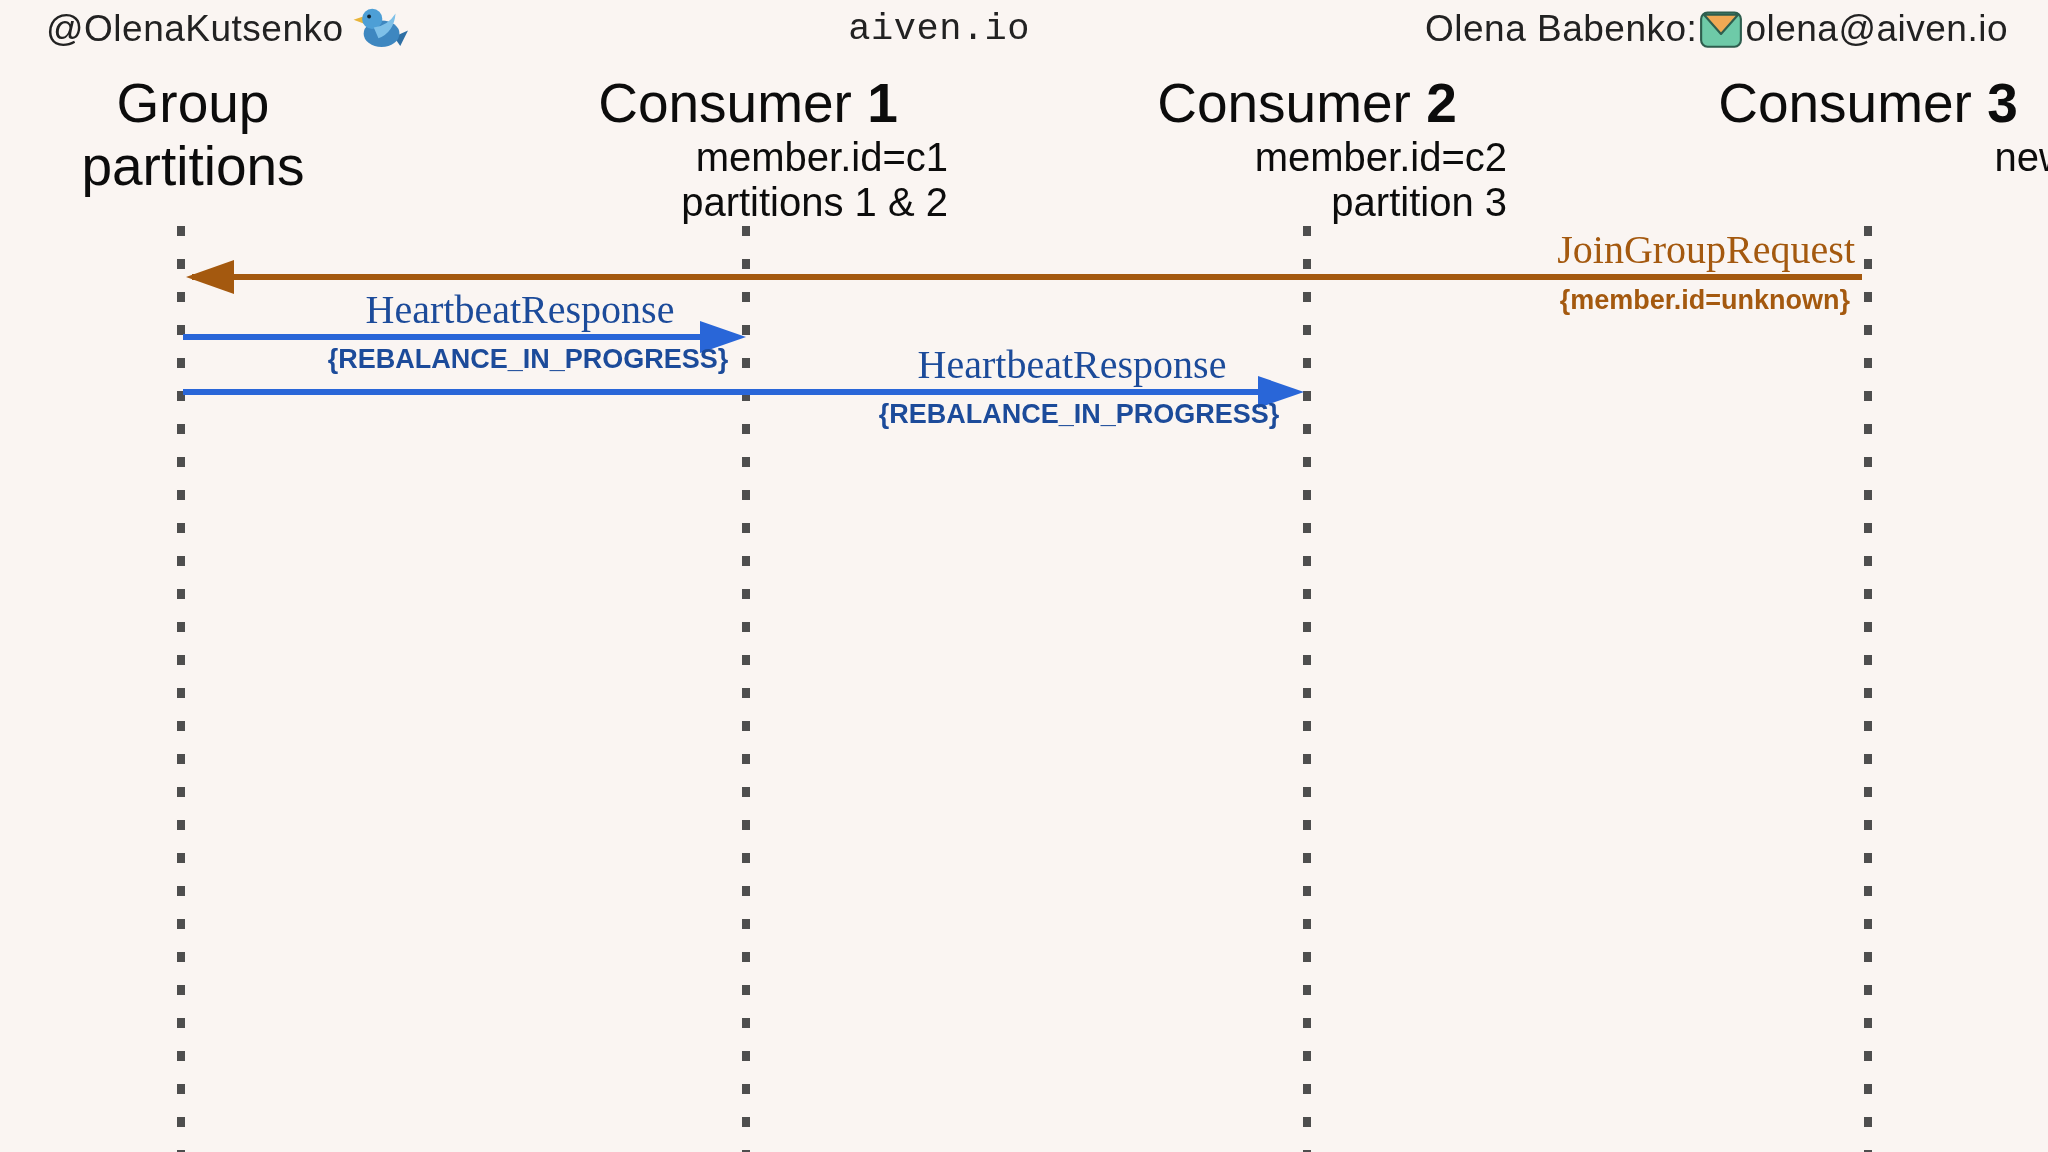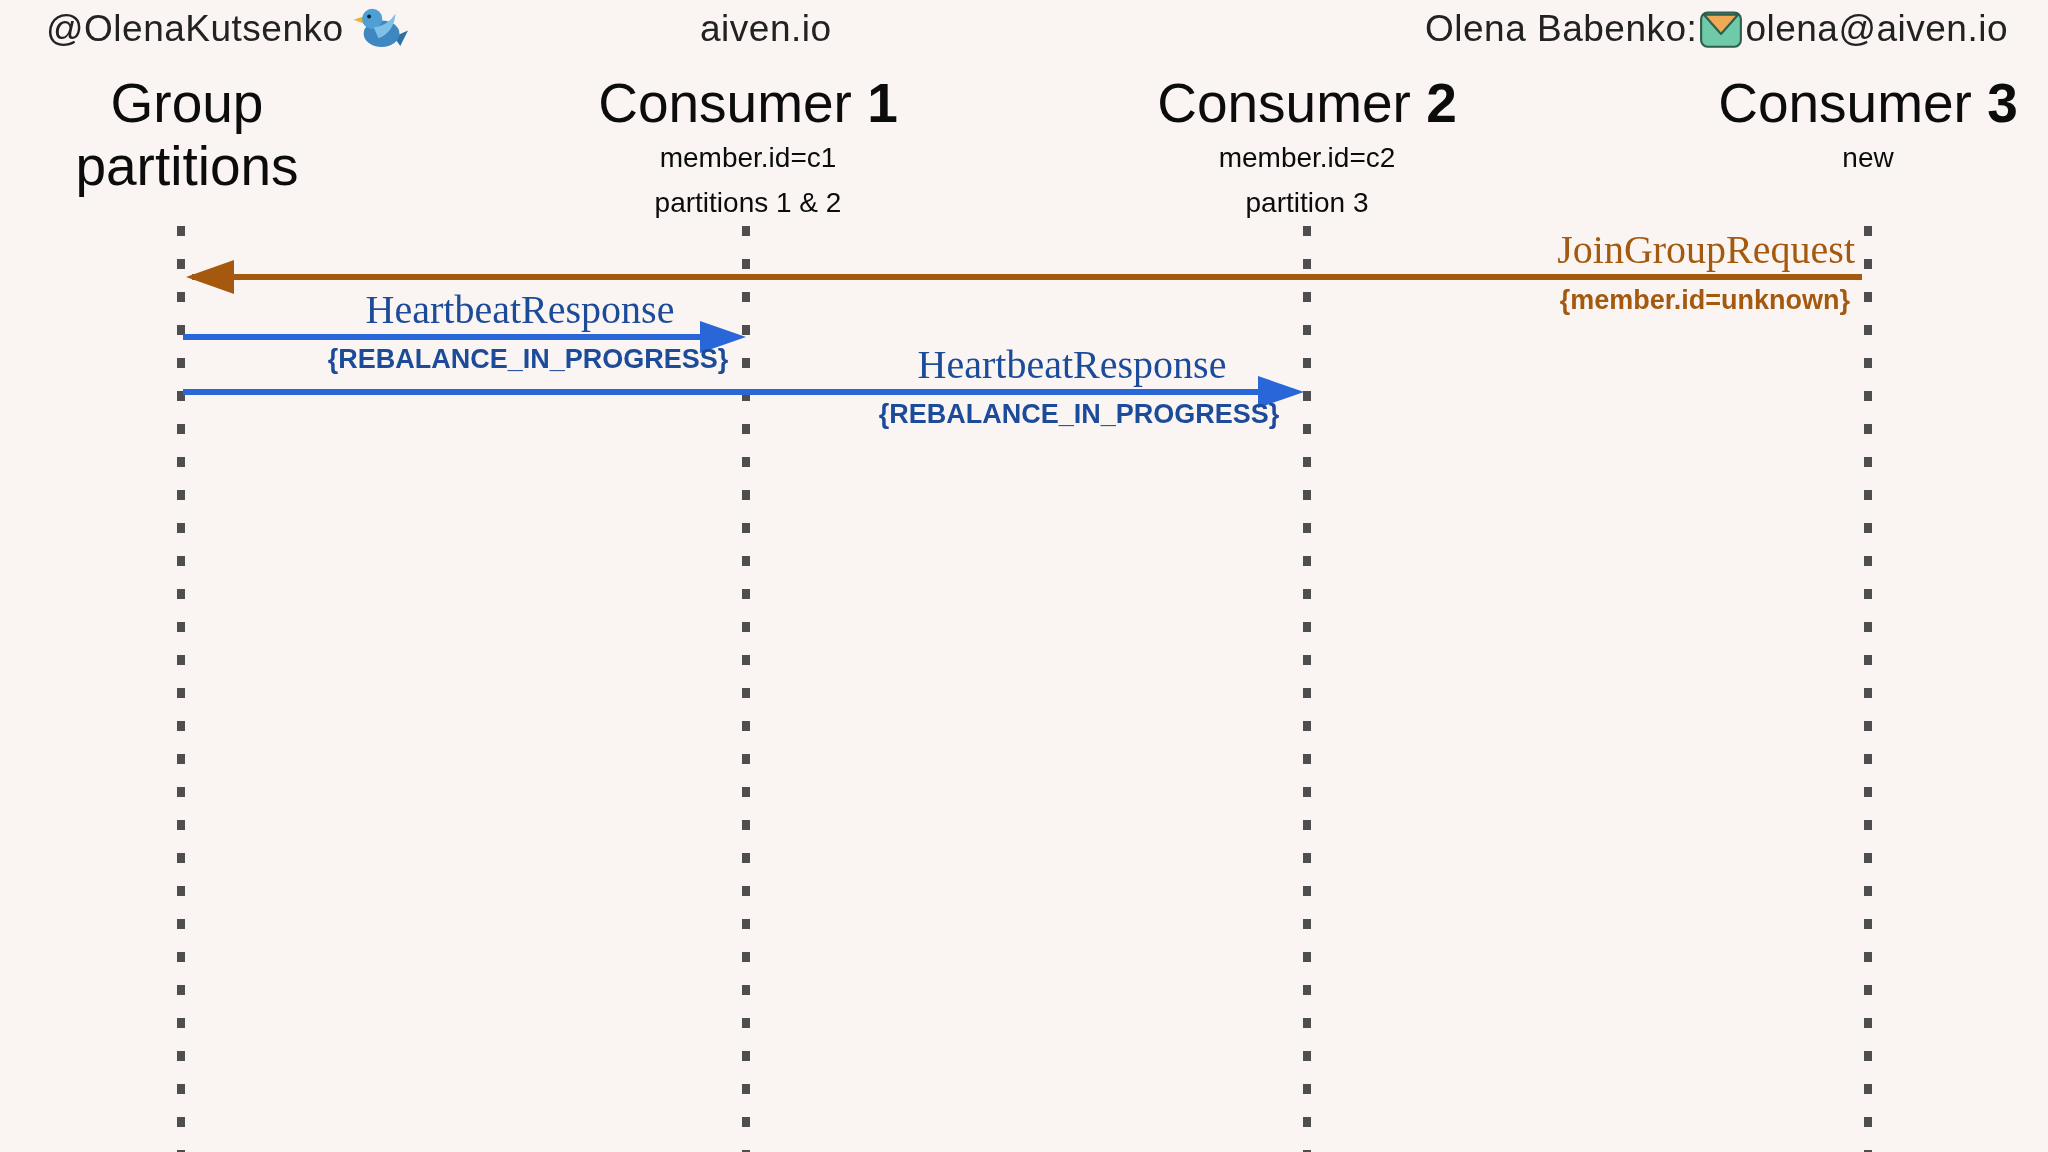--- a/index.html
+++ b/index.html
@@ -3,29 +3,29 @@
 <meta charset="utf-8">
 <style>
   html,body{margin:0;padding:0;}
   body{background:#faf5f2;font-family:"Liberation Sans","DejaVu Sans",sans-serif;}
   .stage{position:relative;width:2048px;height:1152px;background:#faf5f2;overflow:hidden;}
 
   
   .hdr{position:absolute;top:0;height:58px;display:flex;align-items:center;color:#222;
        font-size:37px;font-weight:300;letter-spacing:0.5px;}
   .hdr-left{left:46px;gap:8px;}
-  .hdr-center{left:700px;width:330px;justify-content:flex-start;}
+  .hdr-center{left:700px;width:330px;justify-content:flex-end;font-family:Liberation Mono, monospace;}
   .hdr-right{right:40px;}
   .hdr svg{display:block;}
 
   
   .actor{position:absolute;text-align:center;color:#0c0c0c;}
   .actor-title{font-size:55px;line-height:63px;}
   .actor-title strong{font-weight:bold;}
-  .actor-sub{font-size:28px;line-height:45px;}
+  .actor-sub{font-size:40px;line-height:45px;text-align:right;}
 
   
   .lifeline{position:absolute;width:8px;top:226px;height:926px;
     background:repeating-linear-gradient(to bottom,#4e4e4e 0 10px,rgba(0,0,0,0) 10px 33px);}
 
   
   .msg-line{position:absolute;height:6px;}
   .brown-bg{background:#a4590f;}
   .blue-bg{background:#2966d8;}
   .msg-label{position:absolute;font-size:40px;line-height:46px;white-space:nowrap;font-family:Liberation Serif, serif;}
@@ -66,21 +66,21 @@
     <span>Olena Babenko:</span>
     <span>
       <svg width="48" height="44" viewBox="0 0 64 62">
         <rect x="4" y="8" width="56" height="48" rx="9" fill="#6ecaa8" stroke="#2e5e4e" stroke-width="3"></rect>
         <polygon points="8,11 56,11 32,38" fill="#f0a954" stroke="#2e5e4e" stroke-width="3" stroke-linejoin="round"></polygon>
       </svg>
     </span>
     <span>olena@aiven.io</span>
   </div>
 
-  <div class="actor" style="left:17px;top:72px;width:340px;">
+  <div class="actor" style="left:23px;top:72px;width:340px;">
     <div class="actor-title">
       <div>Group</div>
       <div>partitions</div>
     </div>
   </div>
   <div class="actor" style="left:548px;top:72px;width:400px;">
     <div class="actor-title"><span>Consumer</span> <strong>1</strong></div>
     <div class="actor-sub">member.id=c1</div>
     <div class="actor-sub">partitions 1 &amp; 2</div>
   </div>

